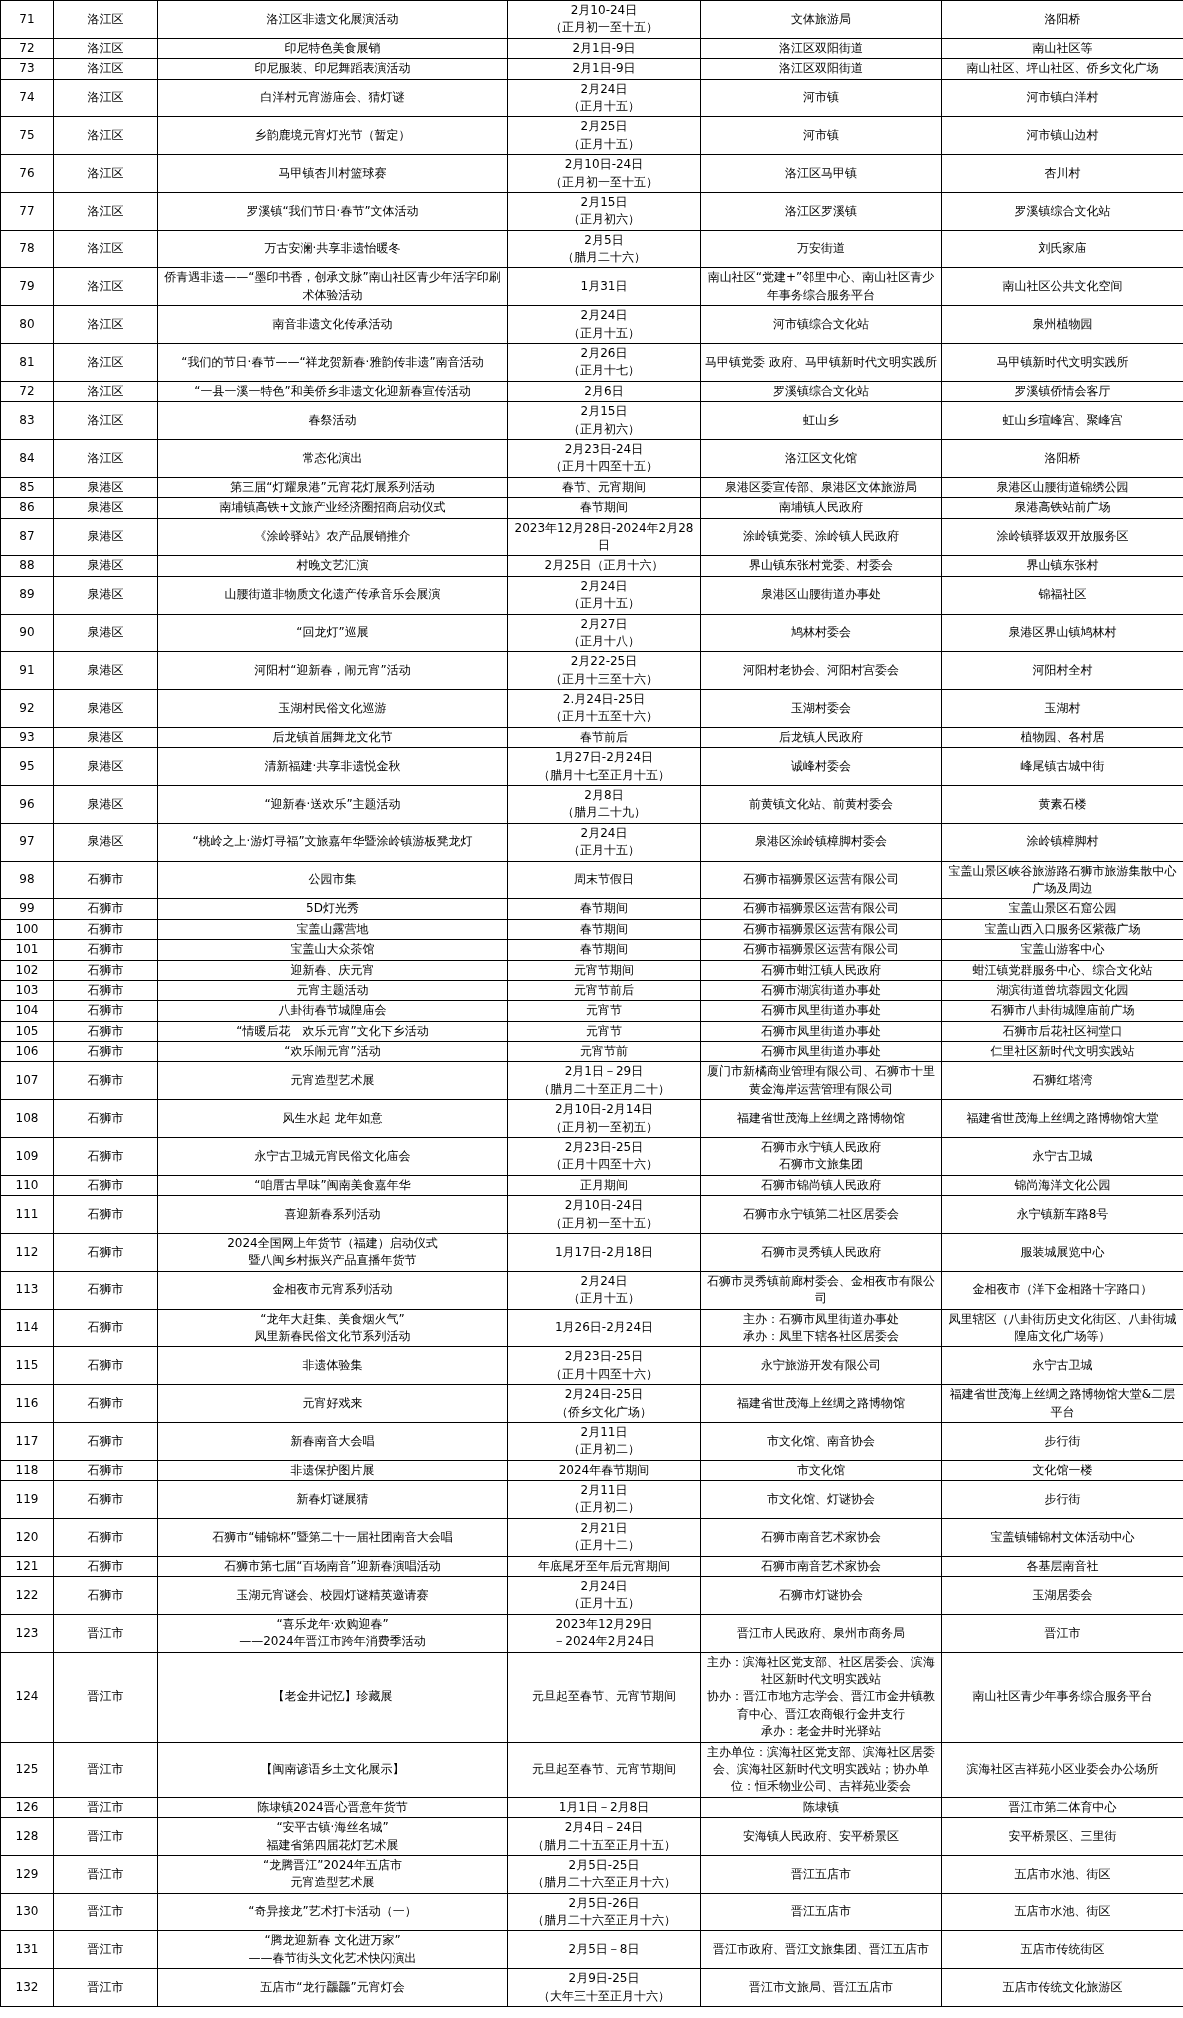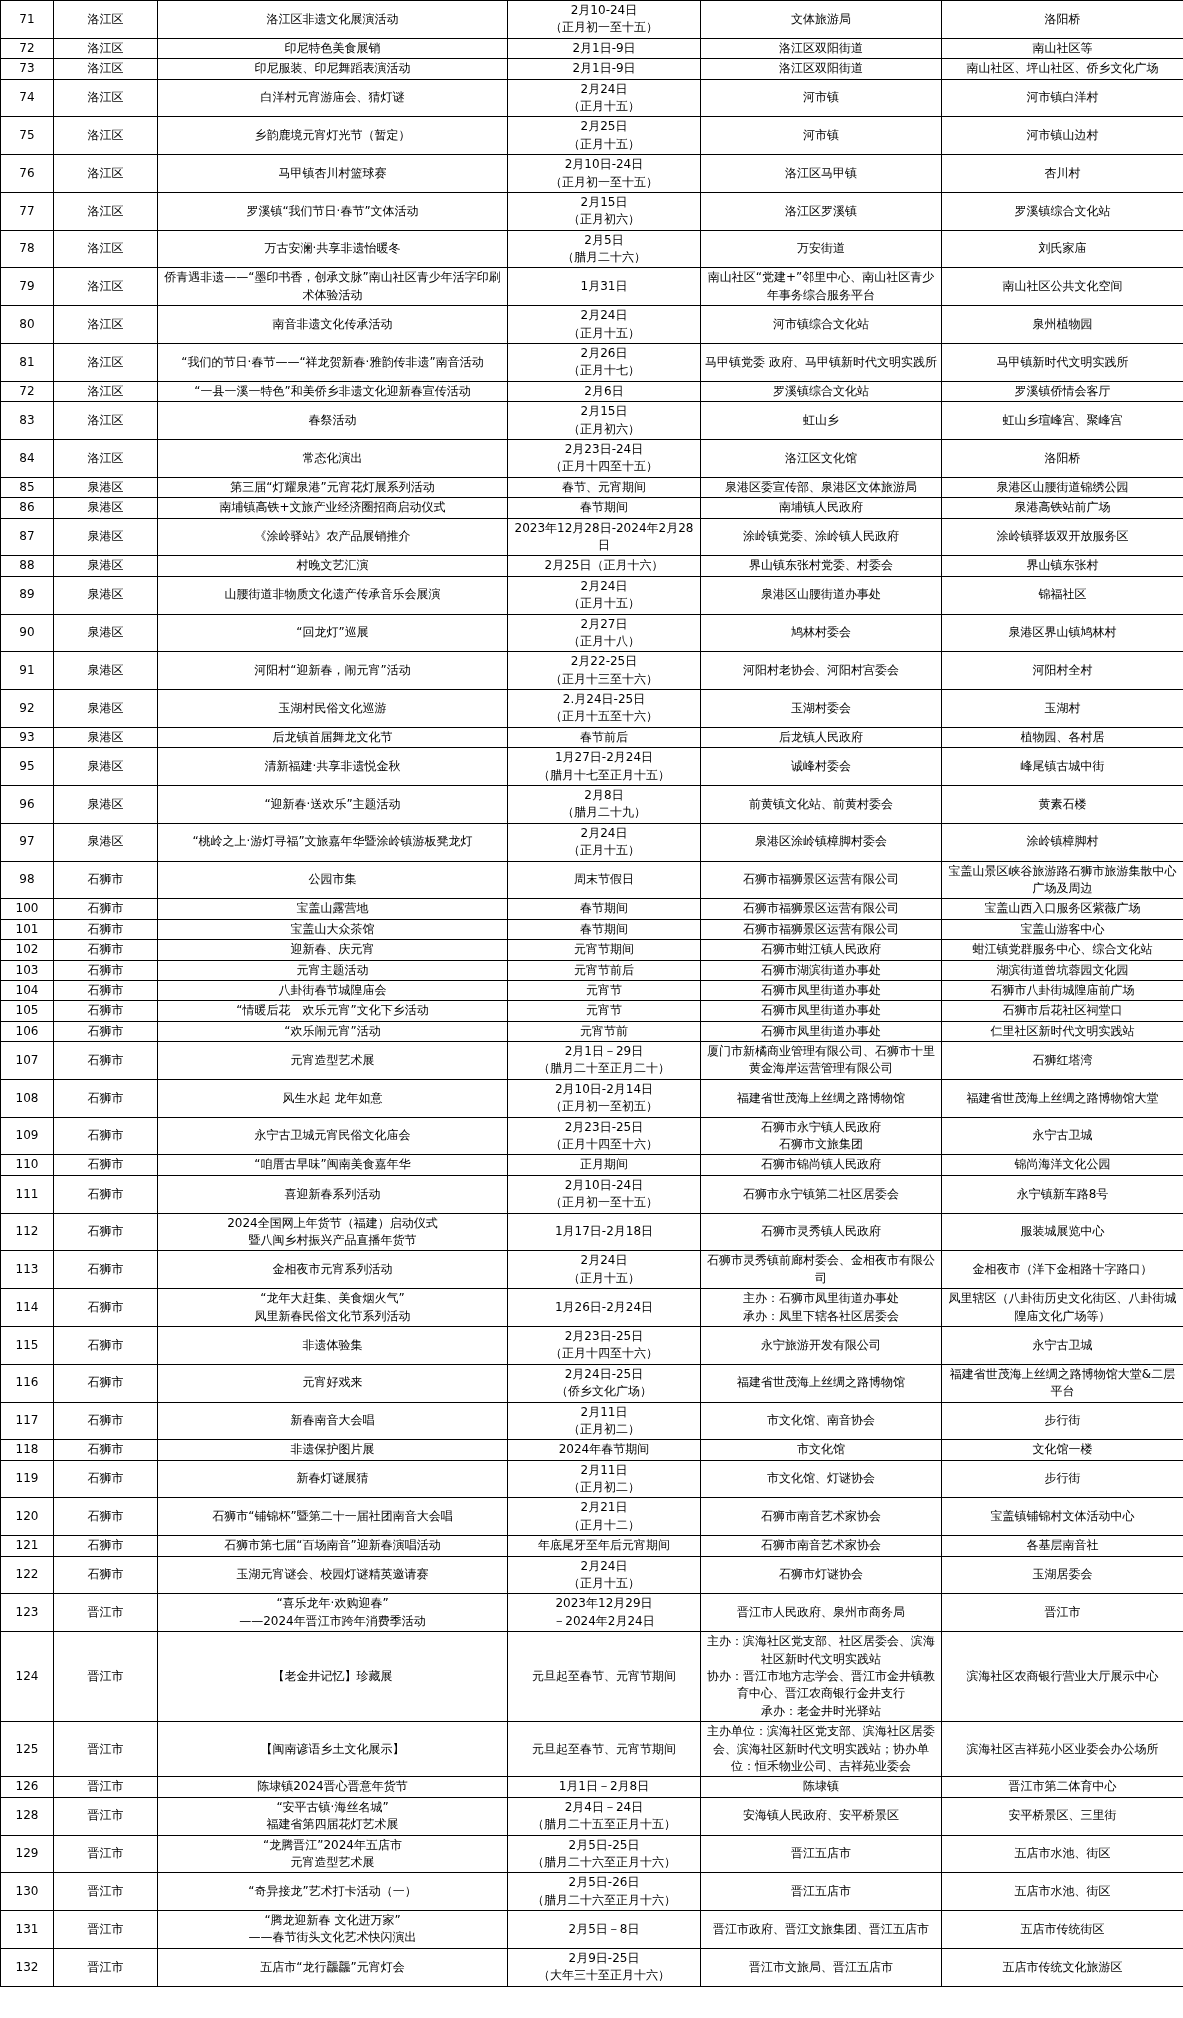--- a/index.html
+++ b/index.html
@@ -271,20 +271,28 @@
         </tr>
         <tr>
           <td>98</td>
           <td>石狮市</td>
           <td>公园市集</td>
           <td>周末节假日</td>
           <td>石狮市福狮景区运营有限公司</td>
           <td>宝盖山景区峡谷旅游路石狮市旅游集散中心广场及周边</td>
         </tr>
         <tr>
+          <td>99</td>
+          <td>石狮市</td>
+          <td>5D灯光秀</td>
+          <td>春节期间</td>
+          <td>石狮市福狮景区运营有限公司</td>
+          <td>宝盖山景区石窟公园</td>
+        </tr>
+        <tr>
           <td>100</td>
           <td>石狮市</td>
           <td>宝盖山露营地</td>
           <td>春节期间</td>
           <td>石狮市福狮景区运营有限公司</td>
           <td>宝盖山西入口服务区紫薇广场</td>
         </tr>
         <tr>
           <td>101</td>
           <td>石狮市</td>
@@ -487,21 +495,21 @@
           <td>晋江市</td>
         </tr>
         <tr>
           <td>124</td>
           <td>晋江市</td>
           <td>【老金井记忆】珍藏展</td>
           <td>元旦起至春节、元宵节期间</td>
           <td>主办：滨海社区党支部、社区居委会、滨海社区新时代文明实践站
 协办：晋江市地方志学会、晋江市金井镇教育中心、晋江农商银行金井支行
 承办：老金井时光驿站</td>
-          <td>滨海社区农商银行营业大厅展示中心</td>
+          <td>南山社区青少年事务综合服务平台</td>
         </tr>
         <tr>
           <td>125</td>
           <td>晋江市</td>
           <td>【闽南谚语乡土文化展示】</td>
           <td>元旦起至春节、元宵节期间</td>
           <td>主办单位：滨海社区党支部、滨海社区居委会、滨海社区新时代文明实践站；协办单位：恒禾物业公司、吉祥苑业委会</td>
           <td>滨海社区吉祥苑小区业委会办公场所</td>
         </tr>
         <tr>

